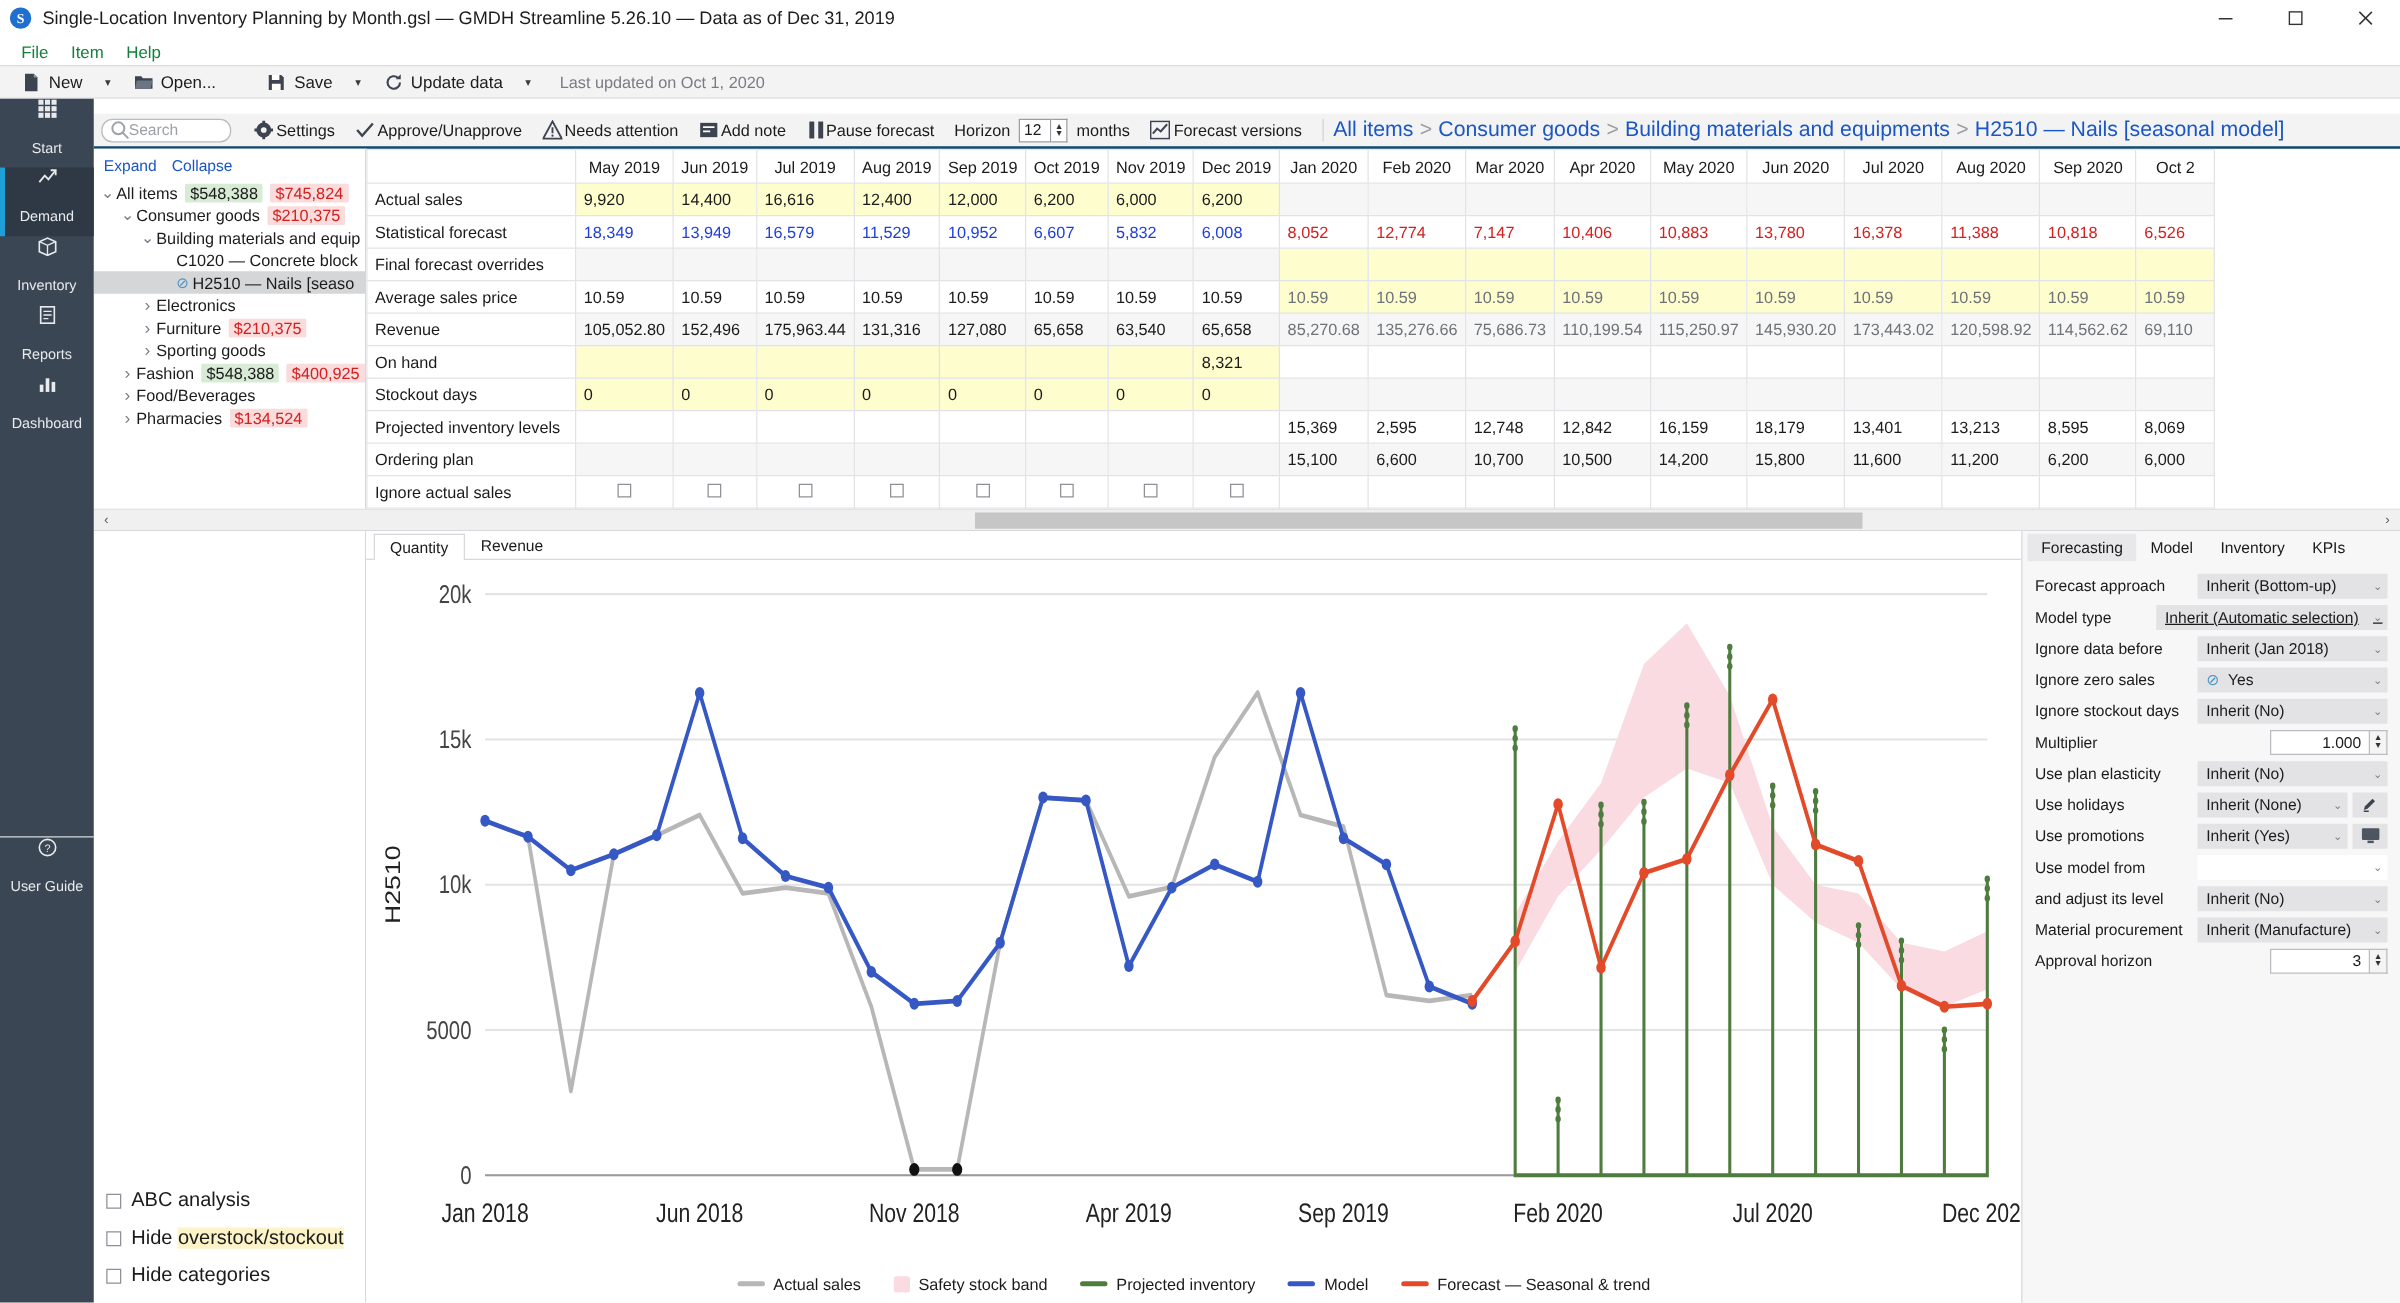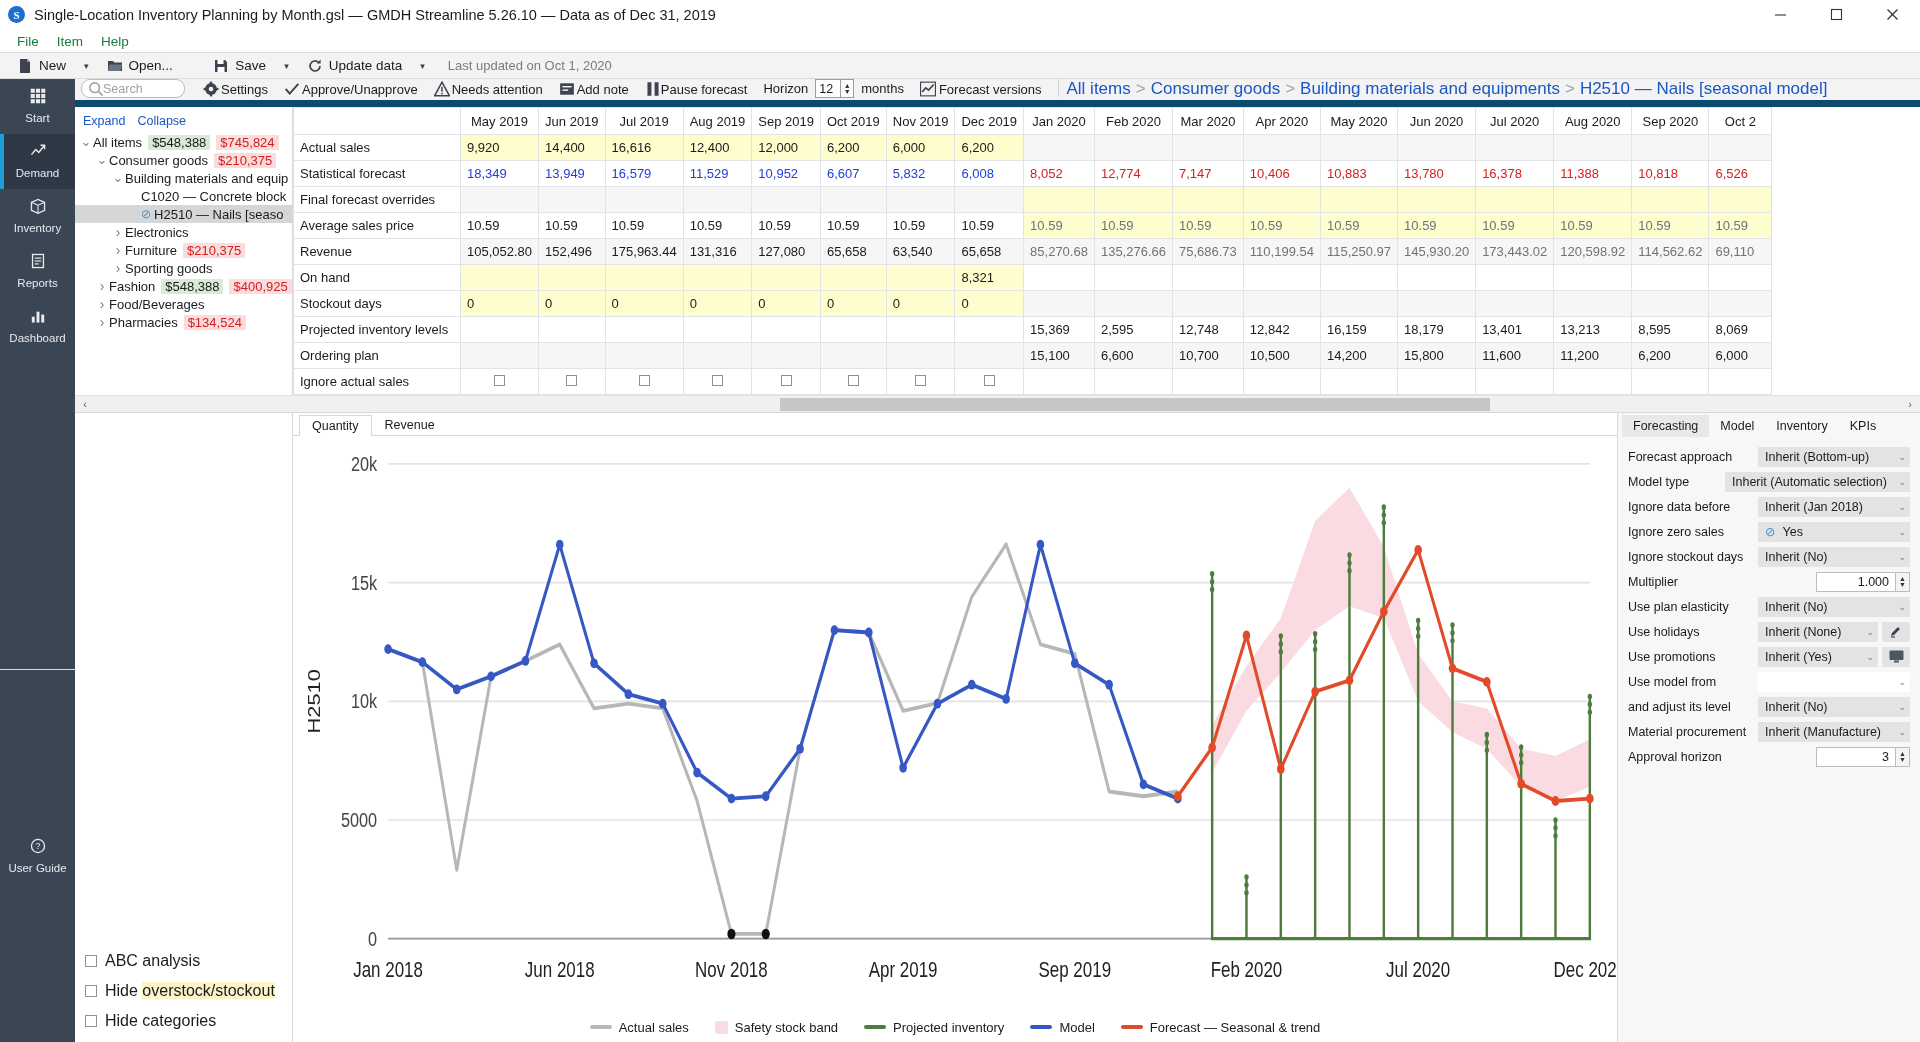--- a/index.html
+++ b/index.html
@@ -47,38 +47,38 @@
 
   
   .body { flex:1 1 auto; display:flex; min-height:0; }
 
   
   .rail {
     width:75px; background:#3b4654; flex:0 0 75px; display:flex; flex-direction:column;
     align-items:stretch; position:relative;
   }
   .rail-item {
-    height:55px; display:flex; flex-direction:column; align-items:center; justify-content:center;
-    color:#e8eaed; font-size:11.5px; gap:9px; position:relative;
+    height:55px; display:flex; flex-direction:column; align-items:center; justify-content:flex-start;
+    color:#e8eaed; font-size:11.5px; gap:19px; position:relative;
   }
   .rail-item.active { background:#2f3945; }
   .rail-item.active::before {
     content:""; position:absolute; left:0; top:0; bottom:0; width:4px; background:#1e9fd6;
   }
   .rail-item .rlabel { line-height:1; }
   .rail-spacer { flex:1 1 auto; }
   .rail-item.bottom { height:58px; }
 
   
   .content { flex:1 1 auto; display:flex; flex-direction:column; min-width:0; background:#fff; }
 
   
   .toolbar2 {
-    height:28px; background:#f3f3f4; border-bottom:7px solid #0c4a6e;
-    display:flex; align-items:flex-start; flex:0 0 28px; padding-left:6px;
+    height:28px; background:#f3f3f4; border-bottom:2px solid #0c4a6e;
+    display:flex; align-items:center; flex:0 0 28px; padding-left:6px;margin-top:12px;
   }
   .search-box {
     width:104px; height:19px; border:1px solid #b9bcc0; border-radius:9px; background:#fff;
     display:flex; align-items:center; padding:0 6px; gap:4px; margin-right:10px;
   }
   .search-box .ph { color:#9ea2a8; font-size:12.5px; }
   .tb2-btn { display:flex; align-items:center; gap:5px; padding:2px 8px; font-size:13px; white-space:nowrap; }
   .sep-v { width:1px; height:18px; background:#d0d2d5; margin:0 8px; }
   .spin {
     width:26px; height:19px; border:1px solid #9a9da1; background:#fff; font-size:12.5px;
@@ -898,21 +898,21 @@
                 <span class="ctlwrap">
                   <span class="ddl">
                     <span>Inherit (Bottom-up)</span>
                     <span class="cv">⌄</span>
                   </span>
                 </span>
               </div>
               <div class="setrow">
                 <span class="setlabel">Model type</span>
                 <span class="ctlwrap">
-                  <span class="ddl" style="width: 185px;">
+                  <span class="ddl" style="width: 185px; text-decoration: underline;">
                     <span>Inherit (Automatic selection)</span>
                     <span class="cv">⌄</span>
                   </span>
                 </span>
               </div>
               <div class="setrow">
                 <span class="setlabel">Ignore data before</span>
                 <span class="ctlwrap">
                   <span class="ddl">
                     <span>Inherit (Jan 2018)</span>

